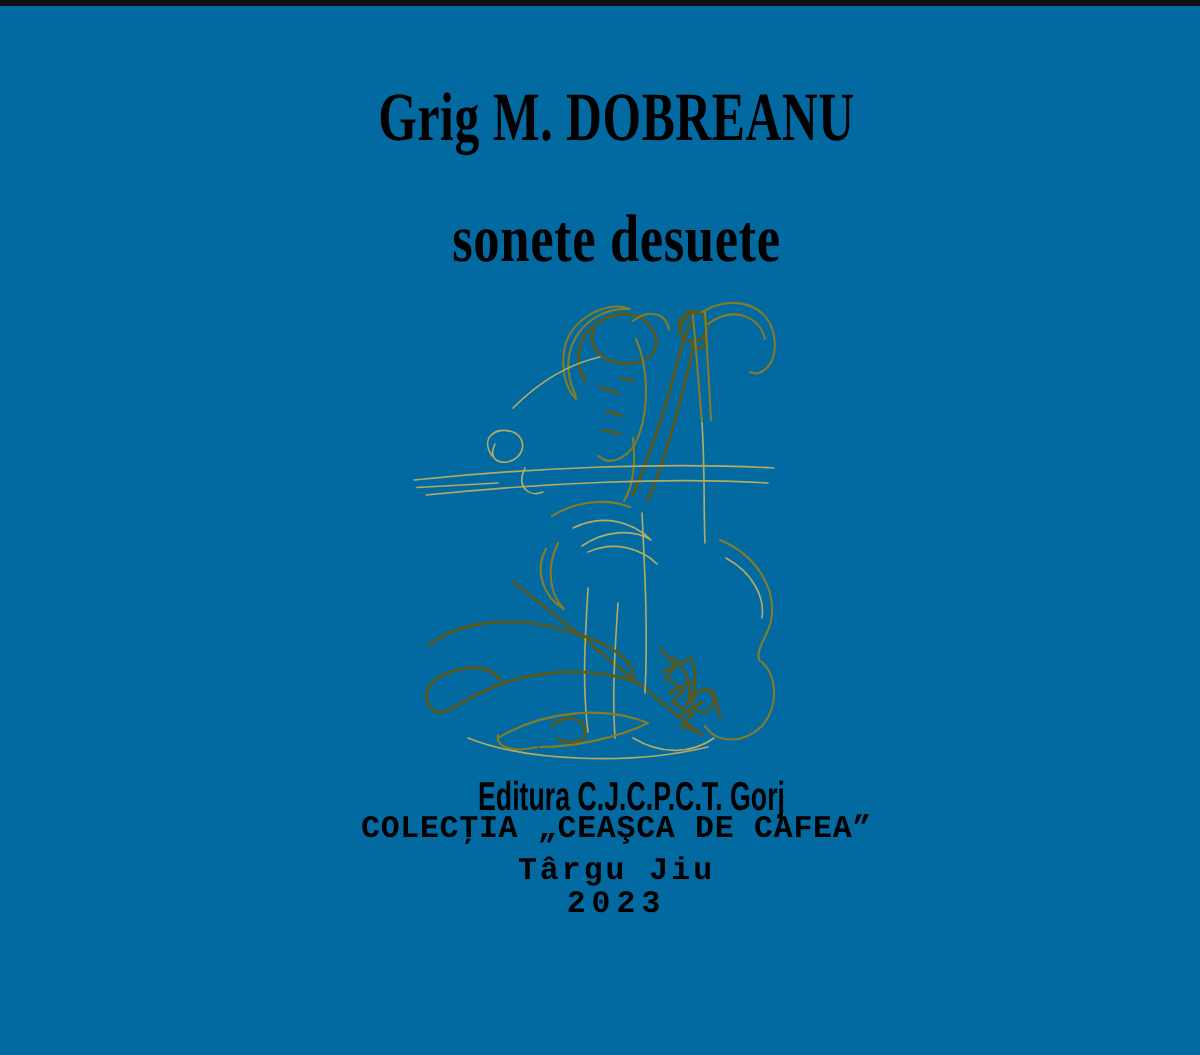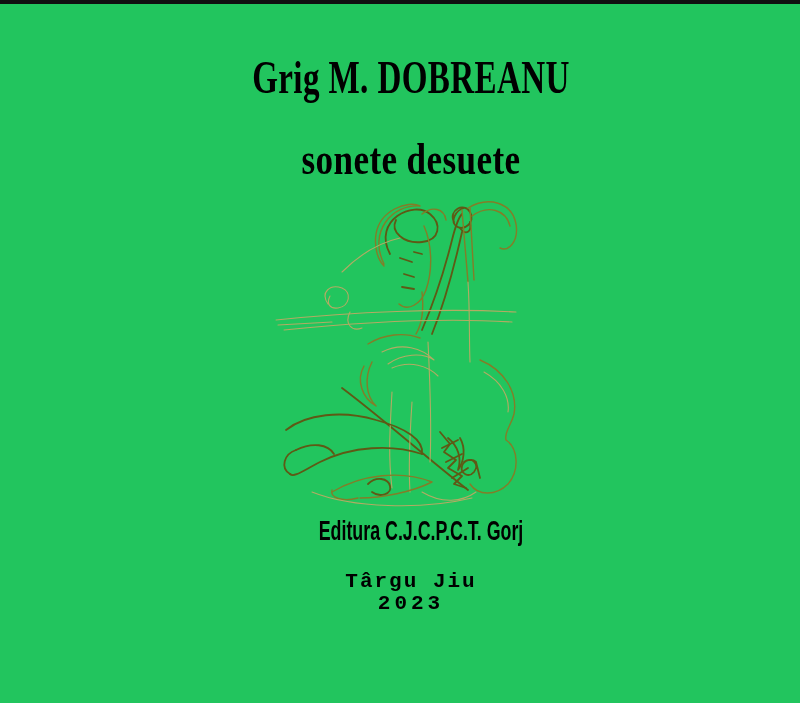--- a/index.html
+++ b/index.html
@@ -1,19 +1,19 @@
 <!DOCTYPE html>
 <html><head>
 <meta charset="utf-8">
 <style>
   html,body{margin:0;padding:0;background:#888;}
   .page{
     position:relative;
     width:800px;height:703px;
-    background:#22c55e;
+    background:#0369a1;
     overflow:hidden;
     font-family:"Liberation Serif", serif;
     color:#000;
   }
   .top-bar{
     position:absolute;left:0;top:0;width:800px;height:4px;
     background:#101010;
   }
   .centerline{position:absolute;left:22px;width:778px;text-align:center;white-space:nowrap;}
   .author{
@@ -125,18 +125,19 @@
     <path class="lt" d="M212,180 C230,190 238,206 236,220"></path>
 
     <path class="dk" d="M192,270 C200,264 208,272 202,280 C197,286 188,282 190,274 C192,268 200,266 204,270 L208,286"></path>
 
     <path class="lt" d="M40,300 C80,316 150,318 200,306"></path>
     <path class="lt" d="M150,300 C170,312 190,310 204,300"></path>
   </svg>
 
   <div class="centerline publisher">Editura C.J.C.P.C.T. Gorj</div>
 
+  <div class="centerline collection">COLECŢIA „CEAŞCA DE CAFEA”</div>
 
   <div class="centerline city">Târgu Jiu</div>
 
   <div class="centerline year">2023</div>
 
 </div>
 
 </body></html>

